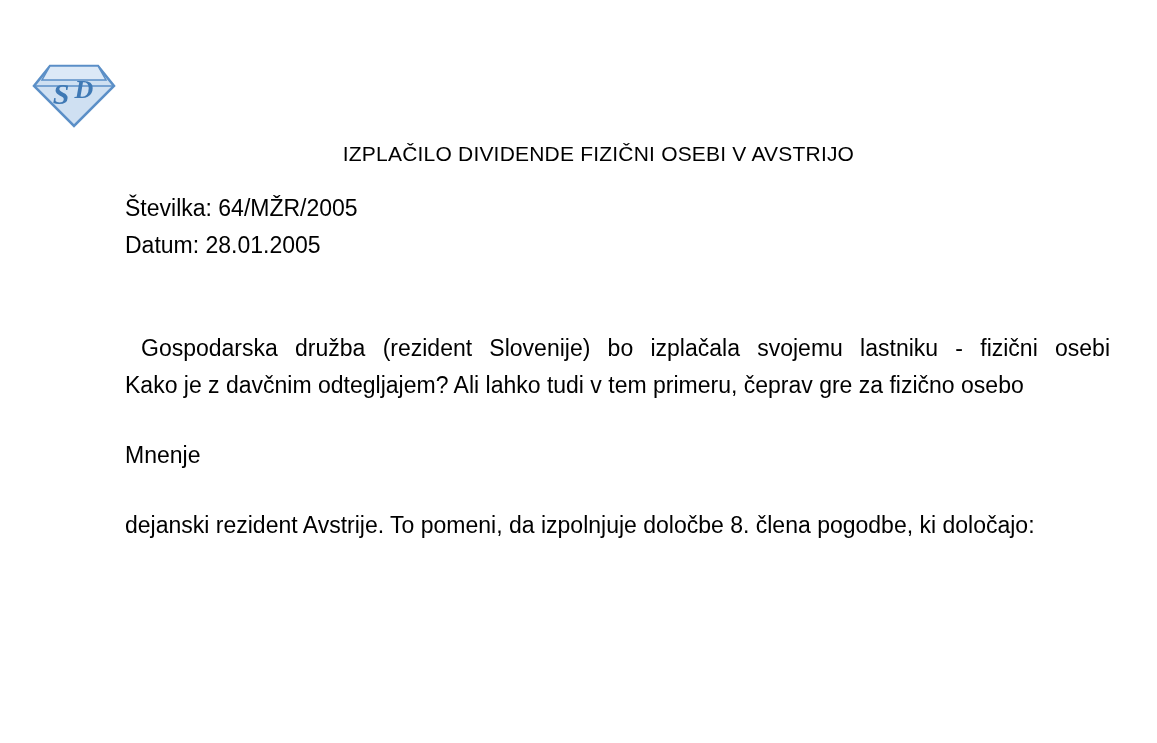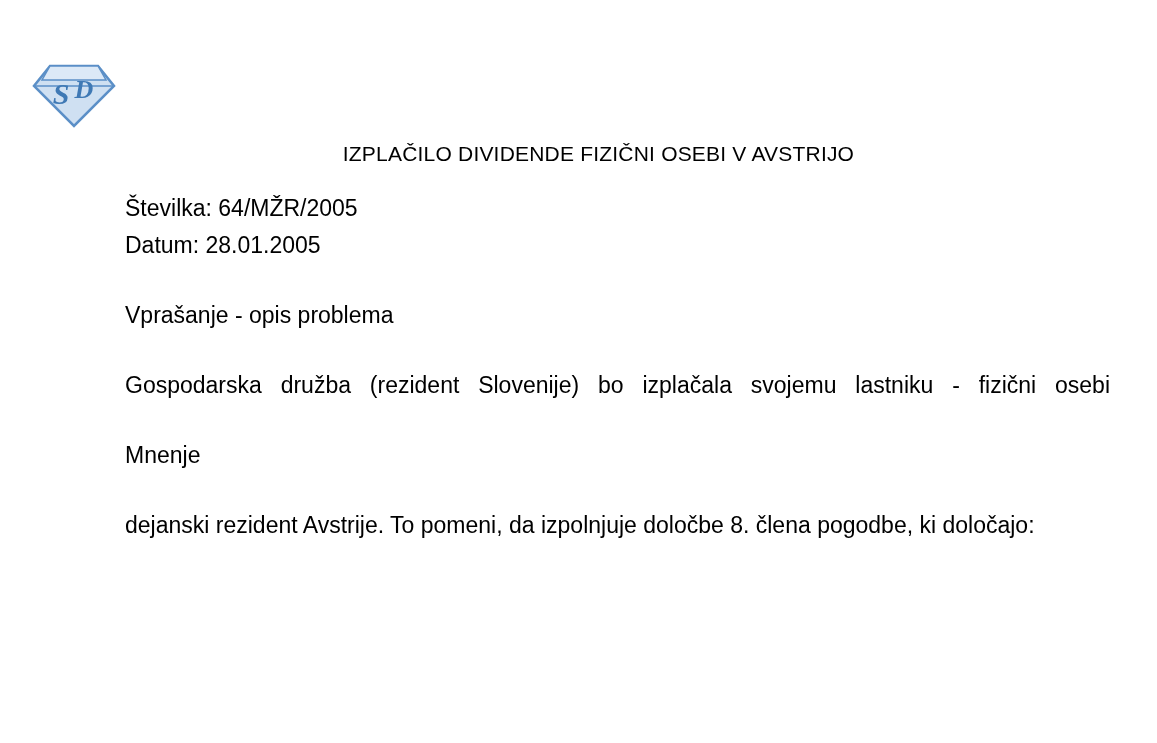--- a/index.html
+++ b/index.html
@@ -51,20 +51,21 @@
   }
   .line {
     font-size: 23px;
     line-height: 37px;
     white-space: nowrap;
   }
   .just {
     text-align: justify;
     text-align-last: justify;
     white-space: normal;
+    margin-left: 16px;
   }
   .spacer-md { height: 33px; }
   .clip {
     overflow: hidden;
     width: 985px;
   }
 </style>
 </head>
 <body>
 
@@ -84,29 +85,29 @@
 
   <div class="doc-title">IZPLAČILO DIVIDENDE FIZIČNI OSEBI V AVSTRIJO</div>
 
   <div class="body-block">
 
     <div class="line">Številka: 64/MŽR/2005</div>
     <div class="line">Datum: 28.01.2005</div>
 
     <div class="spacer-md"></div>
 
-    <div class="line">Vprašanje - opis problema</div>
 
     <div class="spacer-md"></div>
 
     <div class="clip">
       <div class="line just">Gospodarska  družba  (rezident  Slovenije)  bo  izplačala  svojemu  lastniku  -  fizični  osebi</div>
     </div>
 
     <div class="clip">
+      <div class="line">Kako je z davčnim odtegljajem? Ali lahko tudi v tem primeru, čeprav gre za fizično osebo</div>
     </div>
 
     <div class="spacer-md"></div>
 
     <div class="line">Mnenje</div>
 
     <div class="spacer-md"></div>
 
     <div class="clip">
       <div class="line">dejanski rezident Avstrije. To pomeni, da izpolnjuje določbe 8. člena pogodbe, ki določajo:</div>

